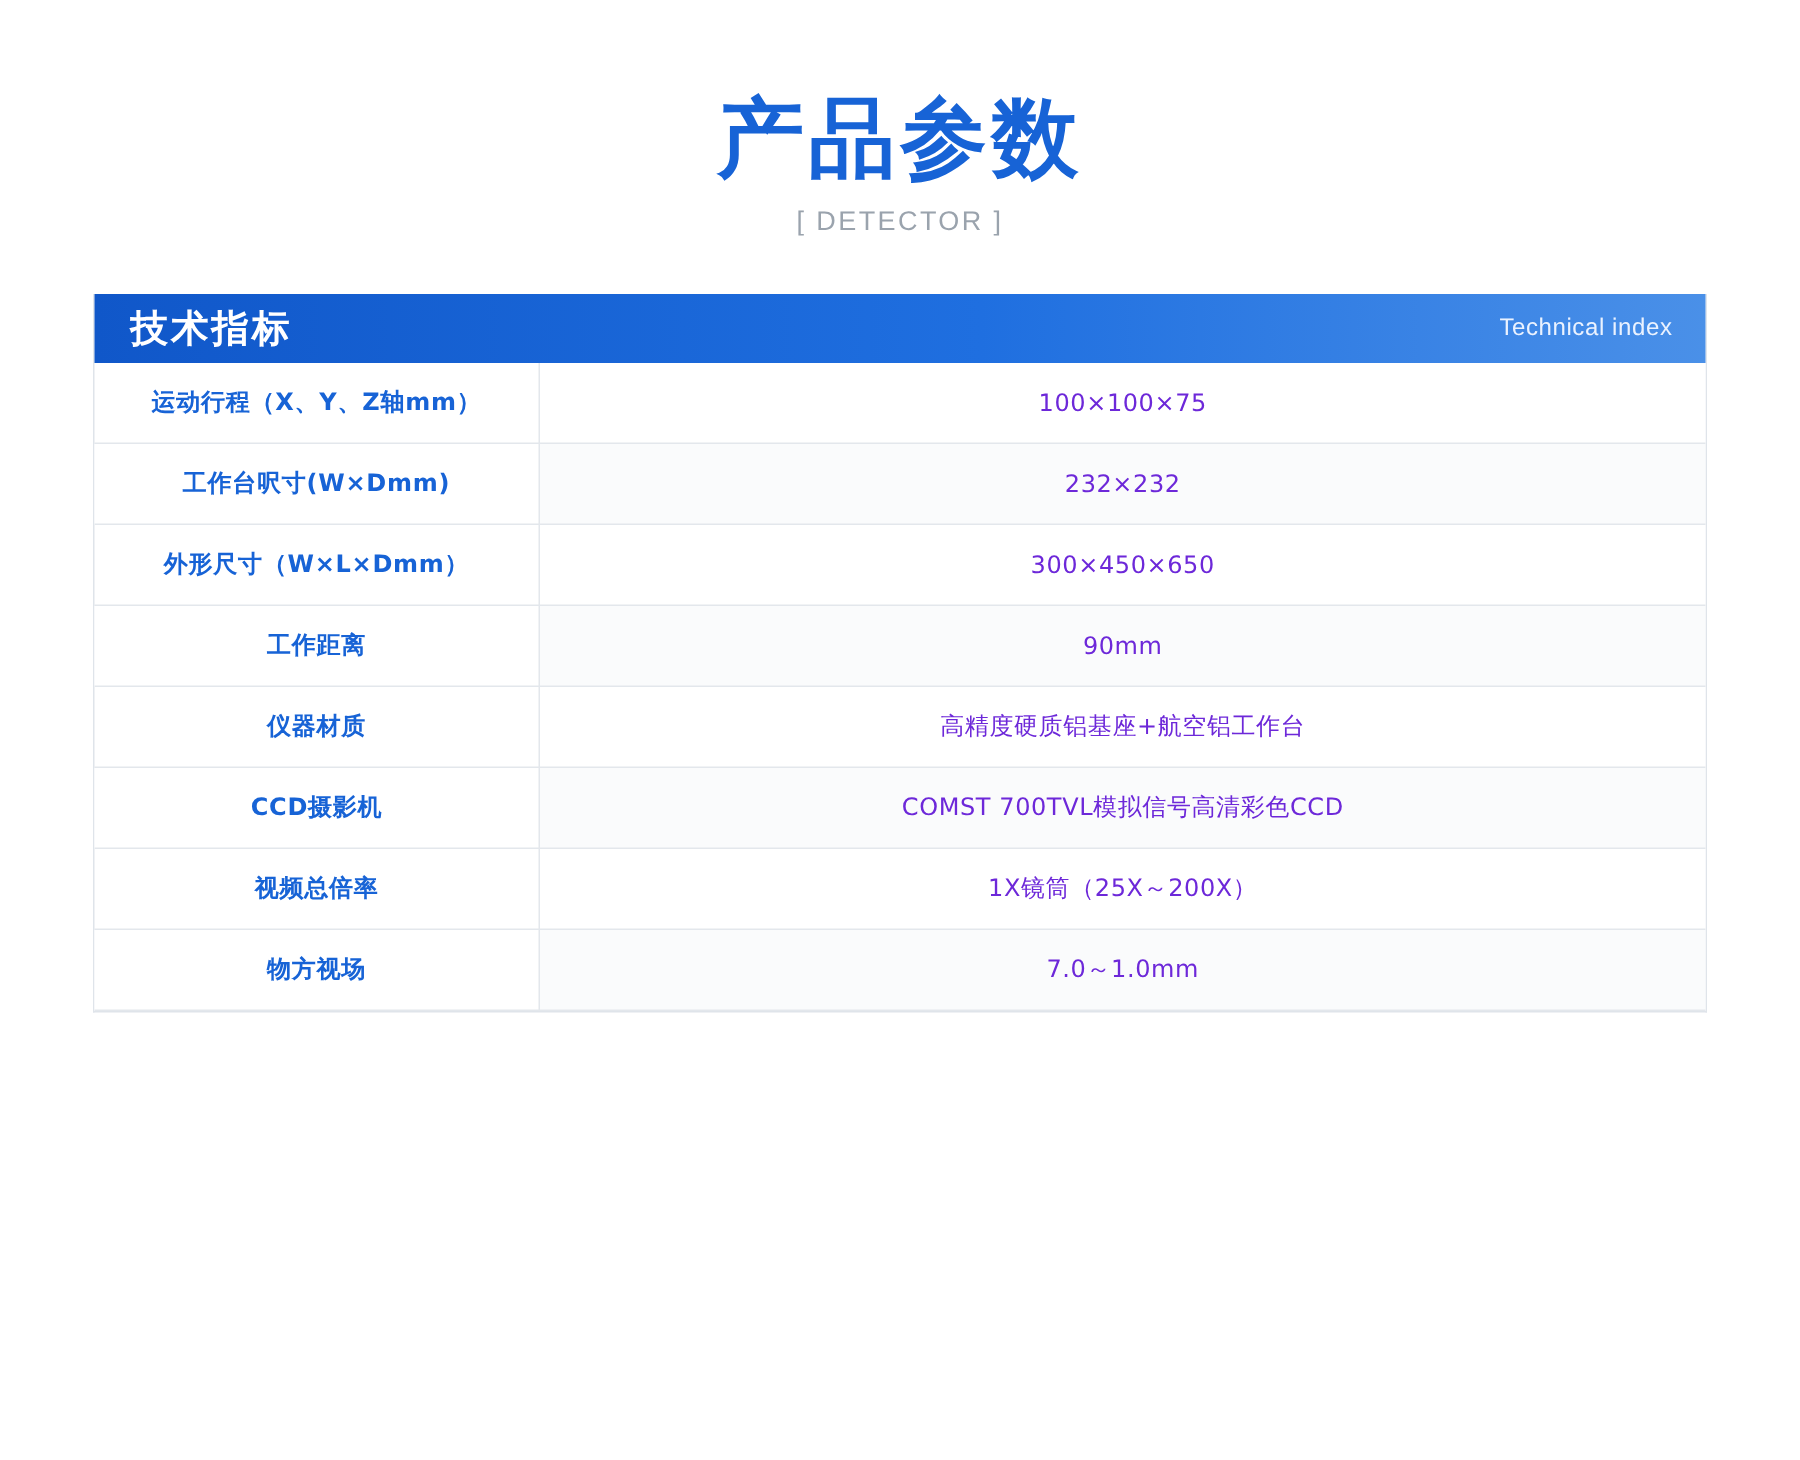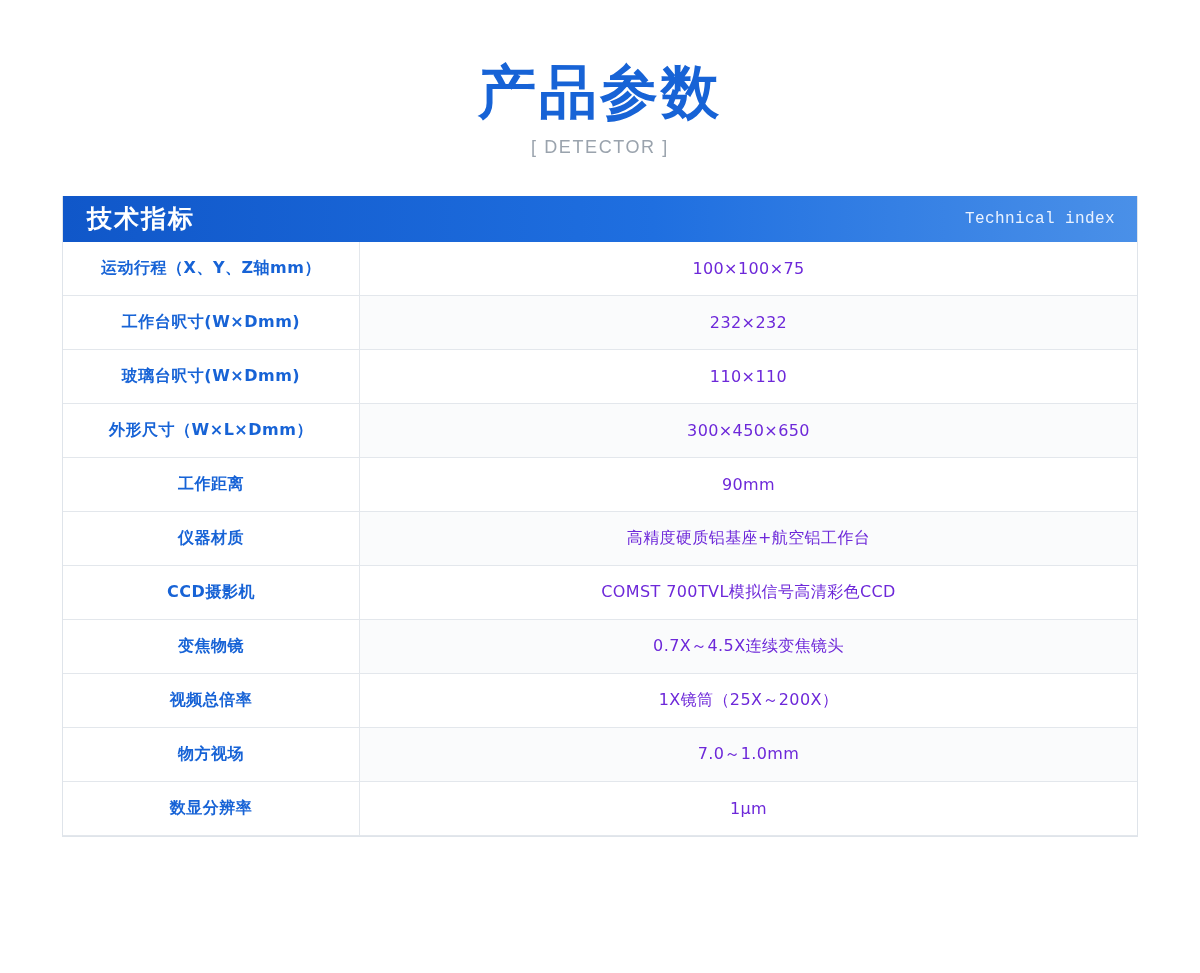--- a/index.html
+++ b/index.html
@@ -66,21 +66,21 @@
   }
   .table-head .cn {
     font-size: 25px;
     font-weight: bold;
     letter-spacing: 2px;
     font-family: Liberation Serif, serif;
   }
   .table-head .en {
     font-size: 16px;
     letter-spacing: .4px;
-    font-family: Liberation Mono, monospace;
+    font-family: Liberation Sans, sans-serif;
     color: #eaf2ff;
   }
 
   table {
     width: 100%;
     border-collapse: collapse;
     table-layout: fixed;
   }
   tr {
     height: 54px;
@@ -132,52 +132,40 @@
       <tbody id="specs-body">
         <tr>
           <td class="label">运动行程（X、Y、Z轴mm）</td>
           <td class="value">100×100×75</td>
         </tr>
         <tr>
           <td class="label">工作台呎寸(W×Dmm)</td>
           <td class="value">232×232</td>
         </tr>
         <tr>
-          <td class="label">玻璃台呎寸(W×Dmm)</td>
-          <td class="value">110×110</td>
-        </tr>
-        <tr>
           <td class="label">外形尺寸（W×L×Dmm）</td>
           <td class="value">300×450×650</td>
         </tr>
         <tr>
           <td class="label">工作距离</td>
           <td class="value">90mm</td>
         </tr>
         <tr>
           <td class="label">仪器材质</td>
           <td class="value">高精度硬质铝基座+航空铝工作台</td>
         </tr>
         <tr>
           <td class="label">CCD摄影机</td>
           <td class="value">COMST 700TVL模拟信号高清彩色CCD</td>
         </tr>
         <tr>
-          <td class="label">变焦物镜</td>
-          <td class="value">0.7X～4.5X连续变焦镜头</td>
-        </tr>
-        <tr>
           <td class="label">视频总倍率</td>
           <td class="value">1X镜筒（25X～200X）</td>
         </tr>
         <tr>
           <td class="label">物方视场</td>
           <td class="value">7.0～1.0mm</td>
-        </tr>
-        <tr>
-          <td class="label">数显分辨率</td>
-          <td class="value">1μm</td>
         </tr>
       </tbody>
     </table>
 
   </div>
 </div>
 
 </body></html>

